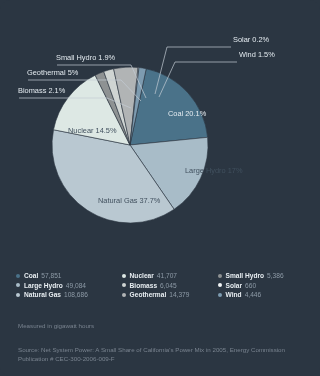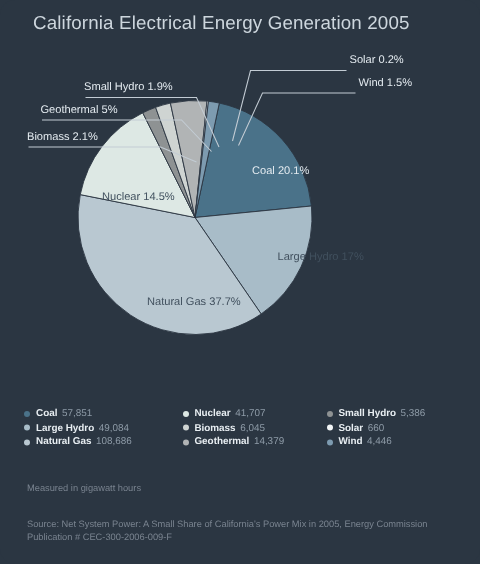--- a/index.html
+++ b/index.html
@@ -111,21 +111,20 @@
     font-size: 6.2px;
     color: #79838f;
     line-height: 1.45;
   }
 </style>
 </head>
 <body>
 
 <div id="chart-card">
 
-  <div id="chart-title">California Electrical Energy Generation 2005</div>
 
   <div id="pie-area">
     <svg width="320" height="232" viewBox="0 0 320 232" xmlns="http://www.w3.org/2000/svg">
       <g id="pie-slices">
           <path d="M 130 117 L 146.22 40.70 A 78 78 0 0 1 207.62 109.33 Z" fill="#4a7289" stroke="#2b3642" stroke-width="0.6"></path>
           <path d="M 130 117 L 207.62 109.33 A 78 78 0 0 1 174.11 181.33 Z" fill="#a8bcc8" stroke="#2b3642" stroke-width="0.6"></path>
           <path d="M 130 117 L 174.11 181.33 A 78 78 0 0 1 53.51 101.74 Z" fill="#b9c8d1" stroke="#2b3642" stroke-width="0.6"></path>
           <path d="M 130 117 L 53.51 101.74 A 78 78 0 0 1 95.17 47.21 Z" fill="#dde8e4" stroke="#2b3642" stroke-width="0.6"></path>
           <path d="M 130 117 L 95.17 47.21 A 78 78 0 0 1 103.73 43.56 Z" fill="#8e9293" stroke="#2b3642" stroke-width="0.6"></path>
           <path d="M 130 117 L 103.73 43.56 A 78 78 0 0 1 113.62 40.74 Z" fill="#cfd4d2" stroke="#2b3642" stroke-width="0.6"></path>

